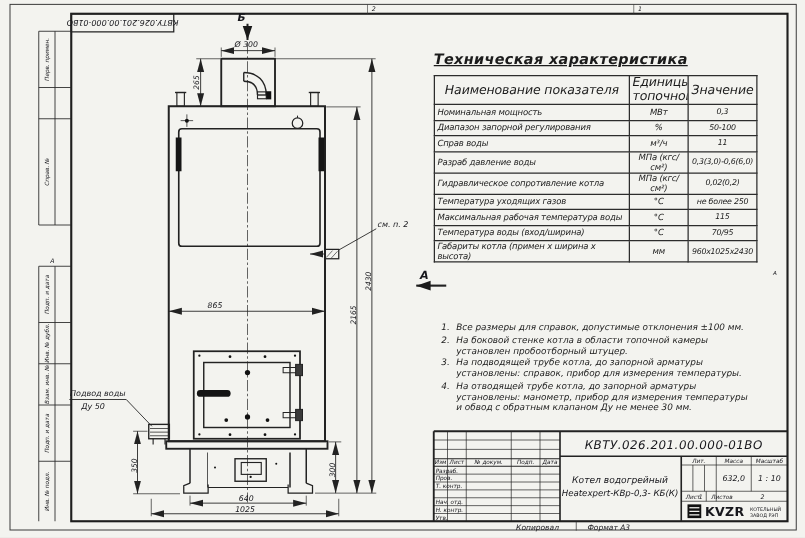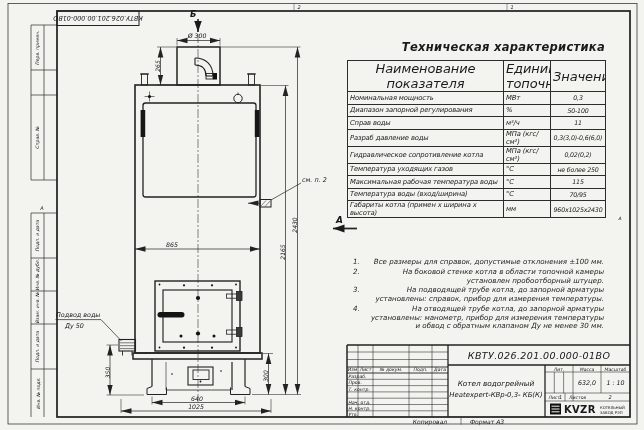--- a/index.html
+++ b/index.html
@@ -3,29 +3,29 @@
 <meta charset="utf-8">
 <style>
   html,body{margin:0;padding:0;background:#e8e8e4;}
   .sheet{position:relative;width:644px;height:430px;background:#f3f3ef;
          font-family:"DejaVu Sans",sans-serif;color:#1b1b1b;overflow:hidden;}
   .sheet > svg{position:absolute;left:0;top:0;}
   .ov{position:absolute;}
   
   .spec{left:347px;top:40px;width:258px;}
   .spec h2{margin:0 0 6px;font-size:11.5px;font-style:italic;font-weight:600;
-           text-align:right;letter-spacing:.3px;}
+           text-align:left;letter-spacing:.3px;text-decoration:underline;}
   .spec table{border-collapse:collapse;width:258px;table-layout:fixed;}
   .spec td{border:1px solid #2c2c2c;font-size:6.8px;font-style:italic;
            padding:0 2px;letter-spacing:-.15px;height:11.5px;overflow:hidden;}
-  .spec tr.hd td{text-align:center;font-size:13px;height:15px;letter-spacing:-.1px;}
-  .spec td.u{margin-top:16px;}
+  .spec tr.hd td{text-align:center;font-size:10px;height:15px;letter-spacing:-.1px;}
+  .spec td.u{text-align:center;margin-top:16px;}
   .spec td.v{text-align:center;font-size:6.3px;letter-spacing:-.2px;}
   
-  .notes{left:352px;top:258px;width:252px;font-size:7.1px;font-style:italic;line-height:1.24;text-align:right;}
+  .notes{left:352px;top:258px;width:252px;font-size:7.1px;font-style:italic;line-height:1.24;}
   .notes ol{margin:0;padding:0;list-style:none;counter-reset:n;}
   .notes li{position:relative;padding-left:13px;counter-increment:n;margin-bottom:1px;}
   .notes li::before{content:counter(n) ".";position:absolute;left:1px;}
   
   text{font-family:"DejaVu Sans",sans-serif;fill:#17171c;font-style:italic;}
   .up{font-style:normal;}
 </style>
 </head>
 <body>
 

